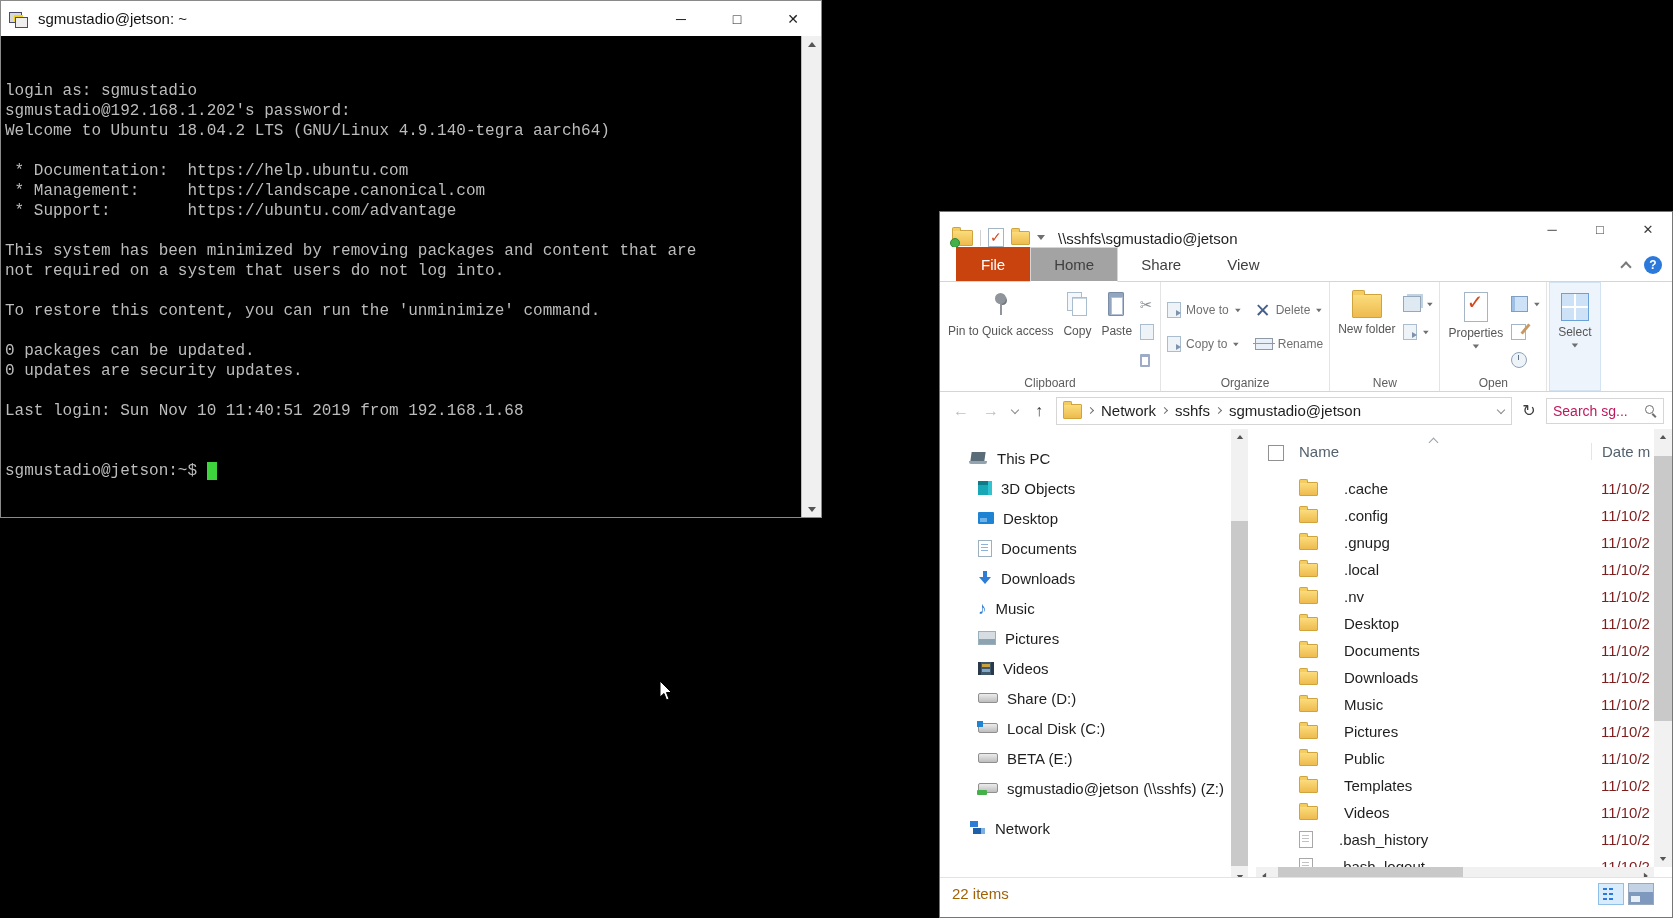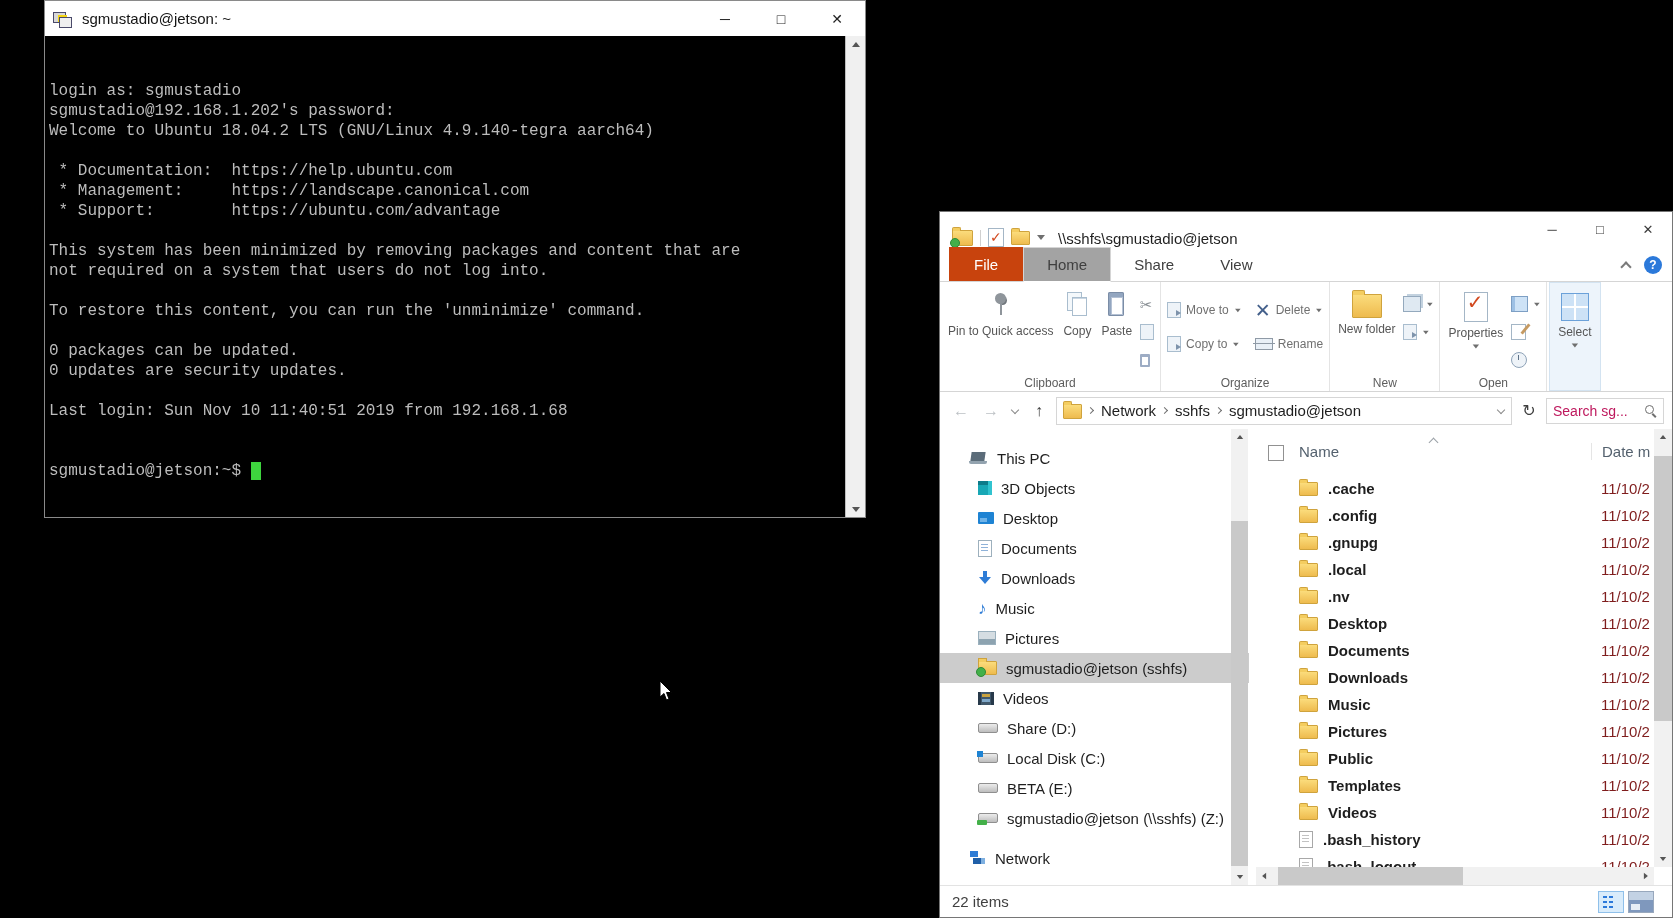--- a/index.html
+++ b/index.html
@@ -1,21 +1,21 @@
 <!DOCTYPE html>
 <html><head>
 <meta charset="utf-8">
 <style>
   html,body{margin:0;padding:0;}
   body{width:1673px;height:918px;position:relative;overflow:hidden;background:#000;
        font-family:"Liberation Sans","DejaVu Sans",sans-serif;-webkit-font-smoothing:antialiased;}
   .ic{display:inline-block;position:relative;flex:none;}
 
   
-  .putty{position:absolute;left:0;top:0;width:822px;height:518px;background:#0ea5e9;border:1px solid #8a8a8a;box-sizing:border-box;margin-left:44px;}
+  .putty{position:absolute;left:0;top:0;width:822px;height:518px;background:#0ea5e9;border:1px solid #8a8a8a;box-sizing:border-box;}
   .putty-title{height:35px;background:#fff;display:flex;align-items:center;padding-left:8px;position:relative;}
   .putty-app-ic{width:20px;height:18px;}
   .putty-app-ic:before{content:"";position:absolute;left:0;top:2px;width:11px;height:9px;background:#d8d8d8;border:1px solid #4a4a6a;}
   .putty-app-ic:after{content:"";position:absolute;left:6px;top:7px;width:11px;height:9px;background:#efefef;border:1px solid #4a4a6a;box-shadow:-3px -4px 0 -2px #f3d513;}
   .putty-title-text{margin-left:9px;font-size:15px;color:#141414;}
   .putty-controls{position:absolute;right:0;top:0;height:100%;display:flex;}
   .putty-btn{width:56px;height:100%;display:flex;align-items:center;justify-content:center;font-size:14px;color:#222;}
   .putty-body{position:absolute;left:0;top:35px;right:0;bottom:0;background:#000;}
   .term{position:absolute;left:4px;top:5px;right:22px;font-family:"Liberation Mono","DejaVu Sans Mono",monospace;
         font-size:16px;line-height:20px;color:#bcbcbc;white-space:pre;}
@@ -41,21 +41,21 @@
   .ex-controls{position:absolute;right:0;top:0;height:35px;display:flex;}
   .ex-btn{width:48px;height:100%;display:flex;align-items:center;justify-content:center;font-size:13px;color:#3a3a3a;}
   
   .folder-glyph{width:17px;height:12px;background:linear-gradient(#fbdc7c,#eebb4e);border:1px solid #cfa33d;border-radius:1px;}
   .folder-glyph:before{content:"";position:absolute;left:-1px;top:-4px;width:7px;height:3px;background:#f4cd60;border:1px solid #cfa33d;border-bottom:none;border-radius:2px 2px 0 0;}
   .props-glyph{width:14px;height:17px;background:#fff;border:1px solid #a4b6c6;}
   .props-glyph:after{content:"✓";position:absolute;left:1px;top:0px;color:#d2491f;font-size:14px;font-weight:bold;}
   .netfolder-badge:after{content:"";position:absolute;left:-3px;bottom:-3px;width:8px;height:8px;border-radius:50%;background:#43b049;border:1px solid #2e8a36;}
 
   
-  .ex-tabs{position:absolute;left:0;top:35px;right:0;height:35px;background:#fff;border-bottom:1px solid #d5d5d5;display:flex;align-items:stretch;padding-left:9px;box-sizing:border-box;}
+  .ex-tabs{position:absolute;left:0;top:35px;right:0;height:35px;background:#fff;border-bottom:1px solid #d5d5d5;display:flex;align-items:stretch;padding-left:16px;box-sizing:border-box;}
   .tab{display:flex;align-items:center;padding:0 23px;font-size:15px;color:#3f3f3f;}
   .tab.file{background:#c8430d;color:#fff;padding:0 25px;}
   .tab.active{border:1px solid #d5d5d5;border-bottom:1px solid #fff;margin-bottom:-1px;background:#a3a3a3;}
   .ribbon-right{position:absolute;right:10px;top:44px;display:flex;align-items:center;gap:14px;}
   .chev-up{width:8px;height:8px;position:relative;}
   .chev-up:before{content:"";position:absolute;left:0;top:2px;width:6px;height:6px;border-left:2px solid #7a7a7a;border-top:2px solid #7a7a7a;transform:rotate(45deg);}
   .help-btn{width:18px;height:18px;border-radius:50%;background:#2b79da;color:#fff;font-size:12px;font-weight:bold;display:flex;align-items:center;justify-content:center;}
 
   
   .ribbon{position:absolute;left:0;top:70px;right:0;height:110px;background:#fff;border-bottom:1px solid #d5d5d5;display:flex;box-sizing:border-box;}
@@ -164,36 +164,36 @@
   
   .filelist{position:absolute;left:309px;top:0;right:0;bottom:0;}
   .fl-header{position:absolute;left:0;top:11px;right:18px;height:26px;font-size:15px;color:#54616e;}
   .fl-check{position:absolute;left:19px;top:5px;width:14px;height:14px;border:1px solid #919191;background:#fff;}
   .fl-name-h{position:absolute;left:50px;top:3px;}
   .fl-sort{position:absolute;left:180px;top:-3px;width:10px;height:8px;}
   .fl-sort:before{content:"";position:absolute;left:1px;top:2px;width:6px;height:6px;border-left:1.5px solid #9aa0a6;border-top:1.5px solid #9aa0a6;transform:rotate(45deg);}
   .fl-date-h{position:absolute;left:352px;top:3px;border-left:1px solid #e5e5e5;padding-left:10px;margin-left:-10px;white-space:nowrap;}
   .fl-rows{position:absolute;left:0;top:46px;right:18px;bottom:18px;overflow:hidden;}
   .f-row{height:27px;display:flex;align-items:center;padding-left:50px;position:relative;font-size:15px;color:#1e1e1e;box-sizing:border-box;}
-  .f-name{margin-left:10px;white-space:nowrap;font-weight:bold;}
+  .f-name{margin-left:26px;white-space:nowrap;}
   .f-date{position:absolute;left:352px;color:#7f1d1d;white-space:nowrap;}
   .folder-icon{width:17px;height:12px;background:linear-gradient(#fbdc7c,#eebb4e);border:1px solid #cfa33d;border-radius:1px;}
   .folder-icon:before{content:"";position:absolute;left:-1px;top:-4px;width:7px;height:3px;background:#f4cd60;border:1px solid #cfa33d;border-bottom:none;border-radius:2px 2px 0 0;}
   .file-icon{width:12px;height:15px;background:#fff;border:1px solid #a8a8a8;}
   .file-icon:after{content:"";position:absolute;left:2px;top:3px;width:7px;height:1px;background:#c2c2c2;box-shadow:0 3px 0 #c2c2c2,0 6px 0 #c2c2c2;}
   
   .fl-vscroll{position:absolute;right:0;top:0;width:18px;bottom:18px;background:#f1f1f1;}
   .fl-vscroll .thumb{position:absolute;left:0;right:0;top:27px;height:265px;background:#c9c9c9;}
   
   .fl-hscroll{position:absolute;left:7px;right:18px;bottom:0;height:18px;background:#f1f1f1;display:flex;align-items:center;}
   .fl-hscroll .h-btn{width:17px;height:100%;display:flex;align-items:center;justify-content:center;}
   .fl-hscroll .h-thumb{position:absolute;left:22px;width:185px;top:0;bottom:0;background:#c9c9c9;}
 
   
-  .statusbar{position:absolute;left:0;right:0;bottom:0;height:32px;border-top:1px solid #e3e3e3;background:#fff;display:flex;align-items:center;padding:4px 12px;box-sizing:border-box;font-size:15px;color:#404040;}
+  .statusbar{position:absolute;left:0;right:0;bottom:8px;height:32px;border-top:1px solid #e3e3e3;background:#fff;display:flex;align-items:center;padding:4px 12px;box-sizing:border-box;font-size:15px;color:#a16207;}
   .view-toggles{margin-left:auto;display:flex;gap:4px;margin-right:6px;}
   .view-details{width:24px;height:20px;border:1px solid #8fc0ea;background:#d9ecfb;position:relative;}
   .view-details:after{content:"";position:absolute;left:4px;top:4px;width:4px;height:2px;background:#2b79da;box-shadow:6px 0 0 #2b79da,0 5px 0 #2b79da,6px 5px 0 #2b79da,0 10px 0 #2b79da,6px 10px 0 #2b79da;}
   .view-thumbs{width:24px;height:20px;border:1px solid #98a8bd;background:linear-gradient(180deg,#c3d2e4 40%,#7f98bd 40%);position:relative;}
   .view-thumbs:after{content:"";position:absolute;left:2px;bottom:2px;width:9px;height:6px;background:#e8eef5;}
 
   
   .mouse-cursor{position:absolute;left:659px;top:680px;}
 </style>
 </head>
@@ -426,24 +426,20 @@
             <span class="sb-label">Downloads</span>
           </div>
           <div class="sb-item child">
             <span class="ic music-icon"></span>
             <span class="sb-label">Music</span>
           </div>
           <div class="sb-item child">
             <span class="ic pictures-icon"></span>
             <span class="sb-label">Pictures</span>
           </div>
-          <div class="sb-item child selected" style="background: rgb(204, 204, 204);">
-            <span class="ic network-folder-icon"></span>
-            <span class="sb-label">sgmustadio@jetson (sshfs)</span>
-          </div>
           <div class="sb-item child">
             <span class="ic videos-icon"></span>
             <span class="sb-label">Videos</span>
           </div>
           <div class="sb-item child">
             <span class="ic drive-icon"></span>
             <span class="sb-label">Share (D:)</span>
           </div>
           <div class="sb-item child">
             <span class="ic system-drive-icon"></span>

